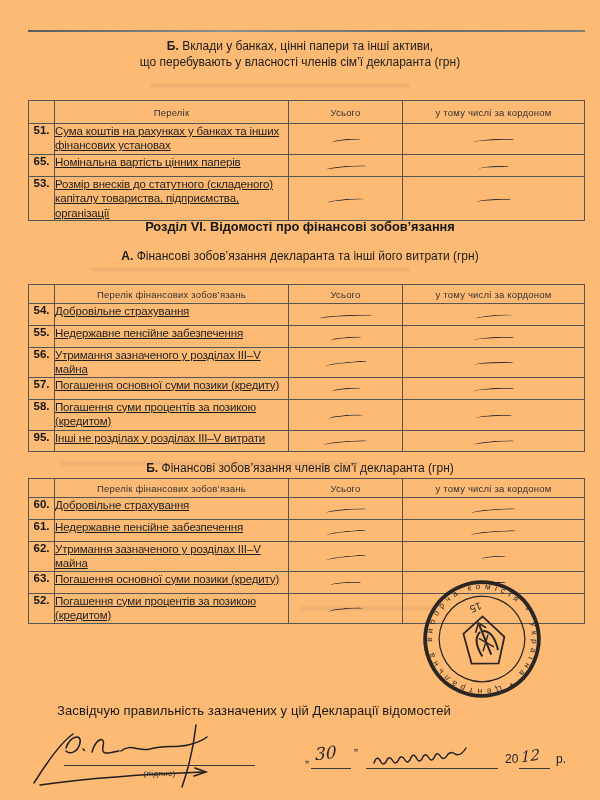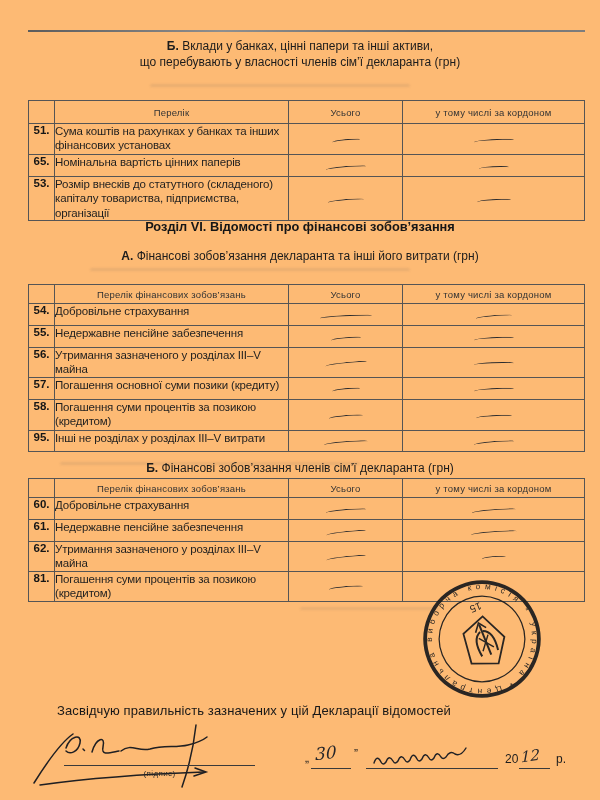--- a/index.html
+++ b/index.html
@@ -14,21 +14,21 @@
   
   .title{position:absolute; left:0; width:600px; text-align:center; font-size:12px; line-height:16px; color:#1c1c1c;}
   .bold{font-weight:bold;}
   .section-title{position:absolute; left:0; width:600px; text-align:center; font-size:12.8px; font-weight:bold; color:#161616;}
   
   table.decl{position:absolute; left:28px; border-collapse:collapse; table-layout:fixed; width:556px;
     border:1.4px solid #3d3d3d;margin-top:12px;}
   table.decl td, table.decl th{border:1px solid #555; padding:0; overflow:hidden;}
   th.hdr{font-weight:normal; font-size:9.5px; color:#333; text-align:center; vertical-align:middle; letter-spacing:.2px;}
   td.num{font-size:11.5px; font-weight:bold; text-align:center; vertical-align:top; padding-top:4px; color:#161616;}
-  td.lbl{font-size:11.5px; letter-spacing:-.15px; line-height:1.24; vertical-align:top; padding:3px 3px 2px 7px; color:#1f1f1f;}
+  td.lbl{font-size:11.5px; letter-spacing:-.15px; line-height:1.24; vertical-align:top; padding:3px 3px 2px 7px; color:#1f1f1f;text-decoration:underline;}
   td.val{text-align:center; vertical-align:middle;}
   
   .hdash{display:inline-block; height:4px; border-top:1.8px solid #2c2c2e; border-radius:100% 40%/4px 2px;}
   .w24{width:24px}.w28{width:28px}.w30{width:30px}.w34{width:34px}.w36{width:36px}
   .w40{width:40px}.w42{width:42px}.w44{width:44px}.w46{width:46px}.w52{width:52px}
   .ra{transform:rotate(-1.5deg)}.rb{transform:rotate(-3deg)}.rc{transform:rotate(-4.5deg)}.rd{transform:rotate(-.5deg)}
   
   .stamp{position:absolute; left:419px; top:576px; width:126px; height:126px;
     transform:rotate(158deg); opacity:.93;}
   
@@ -181,22 +181,28 @@
       <td class="lbl">Недержавне пенсійне забезпечення</td>
       <td class="val"><span class="hdash w40 rc"></span></td>
       <td class="val"><span class="hdash w46 rb"></span></td>
     </tr>
     <tr style="height:22px">
       <td class="num">62.</td>
       <td class="lbl">Утримання зазначеного у розділах III–V майна</td>
       <td class="val"><span class="hdash w40 rc"></span></td>
       <td class="val"><span class="hdash w24 ra"></span></td>
     </tr>
+    <tr style="height:22px">
+      <td class="num">63.</td>
+      <td class="lbl">Погашення основної суми позики (кредиту)</td>
+      <td class="val"><span class="hdash w30 ra"></span></td>
+      <td class="val"><span class="hdash w24 rd"></span></td>
+    </tr>
     <tr style="height:30px">
-      <td class="num">81.</td>
+      <td class="num">52.</td>
       <td class="lbl">Погашення суми процентів за позикою (кредитом)</td>
       <td class="val"><span class="hdash w34 rb"></span></td>
       <td class="val"></td>
     </tr>
   </tbody>
     </table>
 
   <svg class="stamp" viewBox="0 0 140 140">
     <g fill="none" stroke="#1b1b1d">
       <circle cx="70" cy="70" r="63" stroke-width="4.2"></circle>

